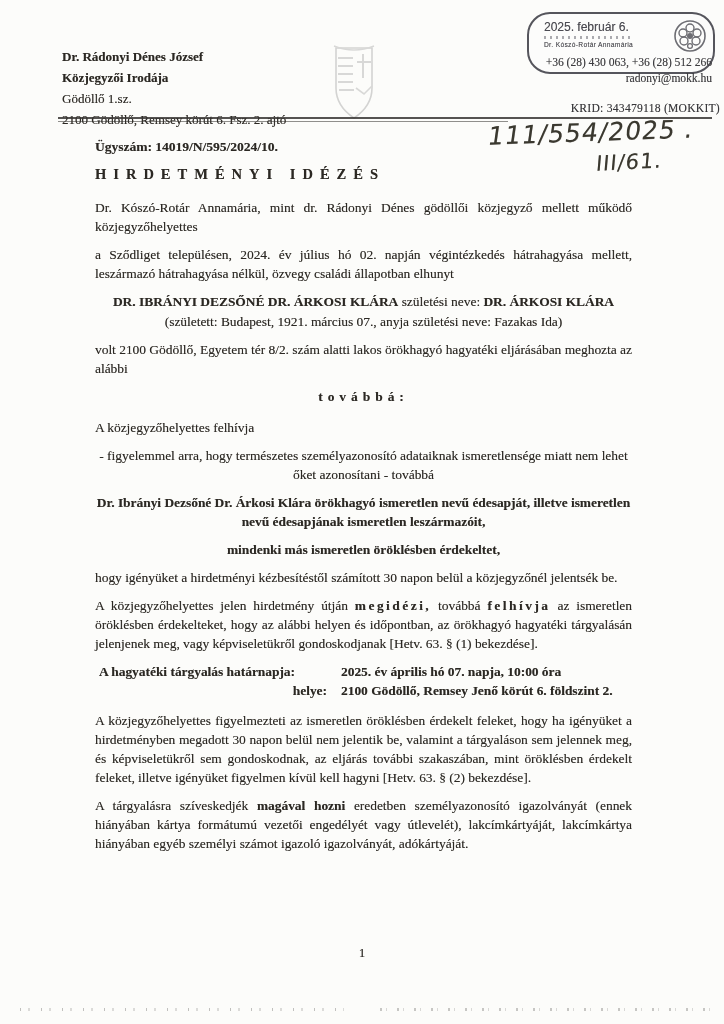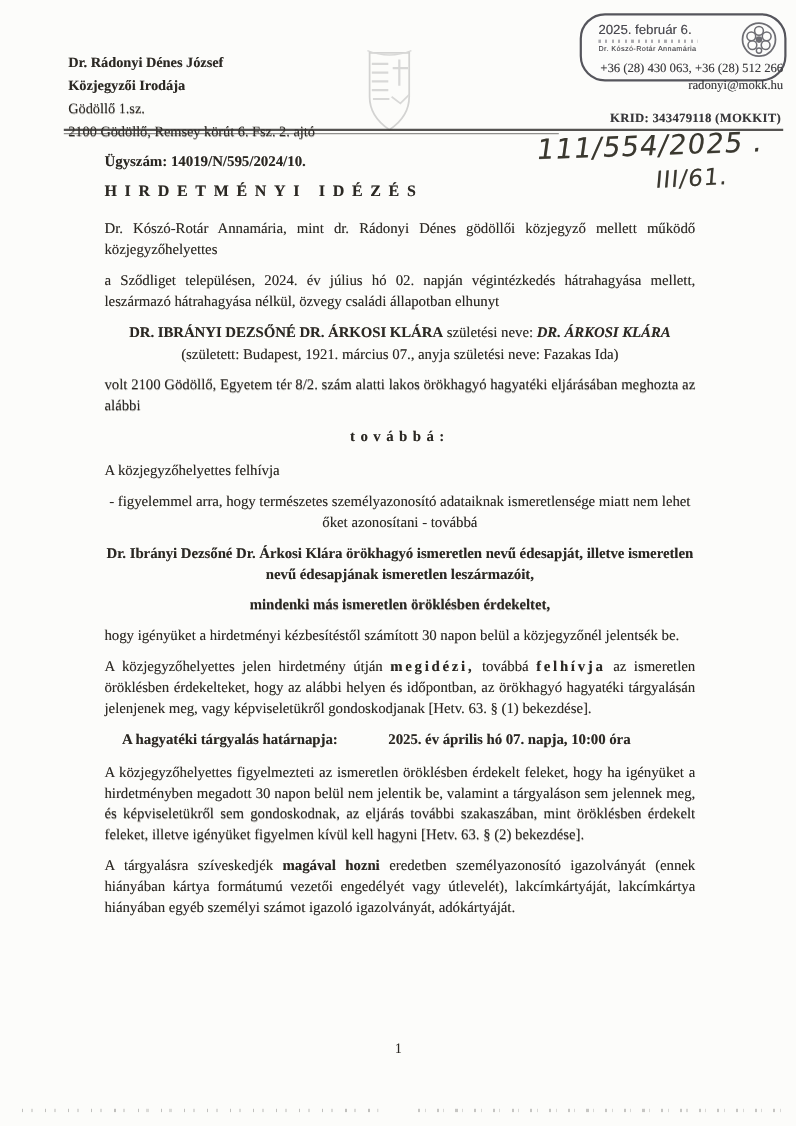--- a/index.html
+++ b/index.html
@@ -24,42 +24,42 @@
     border:2px solid #55555c; border-radius:23px; box-sizing:border-box;
     color:#4a4a52; background:rgba(255,255,255,.2);
   }
   .stamp-date { position:absolute; left:15px; top:6px; font-size:12px; font-family:"Liberation Sans",sans-serif; }
   .stamp-dots { position:absolute; left:15px; top:22px; width:90px; height:3px;
     background:repeating-linear-gradient(90deg, rgba(90,90,100,.5) 0 2px, transparent 2px 6px); }
   .stamp-sub { position:absolute; left:15px; top:27px; font-size:6.5px; letter-spacing:.4px; font-family:"Liberation Sans",sans-serif; }
   .seal { position:absolute; right:5px; top:4px; opacity:.85; }
   .phone { position:absolute; right:12px; top:56px;  font-size:11.5px; color:#3c3c40; }
   .email { position:absolute; right:12px; top:72px;  font-size:11.5px; color:#3c3c40; }
-  .krid  { position:absolute; right:14px; top:102px; font-size:11.5px; color:#37373b; letter-spacing:.3px;font-weight:bold; }
+  .krid  { position:absolute; right:4px; top:102px; font-size:11.5px; color:#37373b; letter-spacing:.3px; }
   .rule  { position:absolute; left:58px;  top:117px; width:654px; height:0;
            border-top:2.5px solid rgba(55,53,50,.85); }
   .rule2 { position:absolute; left:58px;  top:121px; width:450px; height:0;
            border-top:1px solid rgba(55,53,50,.55); }
   
   .hw1 { position:absolute; left:488px; top:118px; font-family:"DejaVu Sans",sans-serif;
          font-size:25px; color:#3a382f; transform:rotate(-2deg) skewX(-10deg); letter-spacing:1px; }
   .hw2 { position:absolute; left:596px; top:150px; font-family:"DejaVu Sans",sans-serif;
          font-size:21px; color:#3a382f; transform:rotate(-3deg) skewX(-8deg); letter-spacing:1px; }
   
   .case-number { position:absolute; left:95px; top:139px; font-size:13.5px; font-weight:bold; }
   .doc-title { position:absolute; left:95px; right:92px; top:166px; text-align:left;
                font-size:14.5px; font-weight:bold; letter-spacing:7px; }
   .content { position:absolute; left:95px; right:92px; top:198px; font-size:13.4px; line-height:19px; }
   .content p { margin:0 0 9px 0; }
   .just   { text-align:justify; }
   .center { text-align:center; }
   .tight  { margin-bottom:1px !important; }
   .gap-t  { margin-top:6px; }
   .vegzest { letter-spacing:5px; font-weight:bold; margin-top:4px !important; margin-bottom:12px !important; }
-  .hearing { font-weight:bold; margin:2px 0 11px 16px; }
+  .hearing { font-weight:bold; margin:2px 0 11px 4px; }
   .hearing-row { display:flex; }
   .hl { width:228px; flex:none; }
   .hl.r { text-align:right; }
   .hv { margin-left:14px; }
   .pagenum { position:absolute; left:0; right:0; top:945px; text-align:center; font-size:13px; }
   .noise, .noise2 { position:absolute; height:3px; opacity:.65; }
   .noise  { left:20px; right:380px; top:1008px;
     background:repeating-linear-gradient(90deg, rgba(70,68,64,.5) 0 1px, transparent 1px 8px, rgba(70,68,64,.28) 8px 10px, transparent 10px 21px); }
   .noise2 { left:380px; right:14px; top:1008px;
     background:repeating-linear-gradient(90deg, rgba(70,68,64,.45) 0 2px, transparent 2px 6px, rgba(70,68,64,.3) 6px 7px, transparent 7px 17px); }
@@ -114,36 +114,40 @@
 
   <div class="hw1">111/554/2025 .</div>
   <div class="hw2">III/61.</div>
 
   <div class="case-number">Ügyszám: 14019/N/595/2024/10.</div>
   <div class="doc-title">HIRDETMÉNYI IDÉZÉS</div>
 
   <main class="content">
     <p class="just"><span>Dr. Kószó-Rotár Annamária, mint dr. Rádonyi Dénes gödöllői közjegyző mellett működő közjegyzőhelyettes</span></p>
     <p class="just"><span>a Sződliget településen, 2024. év július hó 02. napján végintézkedés hátrahagyása mellett, leszármazó hátrahagyása nélkül, özvegy családi állapotban elhunyt</span></p>
-    <p class="center tight"><span style="font-weight: bold;">DR. IBRÁNYI DEZSŐNÉ DR. ÁRKOSI KLÁRA</span><span> születési neve: </span><span style="font-weight: bold; font-style: italic;">DR. ÁRKOSI KLÁRA</span></p>
+    <p class="center tight"><span style="font-weight: bold;">DR. IBRÁNYI DEZSŐNÉ DR. ÁRKOSI KLÁRA</span><span> születési neve: </span><span style="font-weight: bold;">DR. ÁRKOSI KLÁRA</span></p>
     <p class="center"><span>(született: Budapest, 1921. március 07., anyja születési neve: Fazakas Ida)</span></p>
     <p class="just"><span>volt 2100 Gödöllő, Egyetem tér 8/2. szám alatti lakos örökhagyó hagyatéki eljárásában meghozta az alábbi</span></p>
     <p class="center vegzest">továbbá:</p>
     <p><span>A közjegyzőhelyettes felhívja</span></p>
     <p class="center"><span>- figyelemmel arra, hogy természetes személyazonosító adataiknak ismeretlensége miatt nem lehet őket azonosítani - továbbá</span></p>
     <p class="center"><span style="font-weight: bold;">Dr. Ibrányi Dezsőné Dr. Árkosi Klára örökhagyó ismeretlen nevű édesapját, illetve ismeretlen nevű édesapjának ismeretlen leszármazóit,</span></p>
     <p class="center gap-t"><span style="font-weight: bold;">mindenki más ismeretlen öröklésben érdekeltet,</span></p>
     <p class="just"><span>hogy igényüket a hirdetményi kézbesítéstől számított 30 napon belül a közjegyzőnél jelentsék be.</span></p>
     <p class="just"><span>A közjegyzőhelyettes jelen hirdetmény útján </span><span style="font-weight: bold; letter-spacing: 2.5px;">megidézi,</span><span> továbbá </span><span style="font-weight: bold; letter-spacing: 2.5px;">felhívja</span><span> az ismeretlen öröklésben érdekelteket, hogy az alábbi helyen és időpontban, az örökhagyó hagyatéki tárgyalásán jelenjenek meg, vagy képviseletükről gondoskodjanak [Hetv. 63. § (1) bekezdése].</span></p>
 
     <div class="hearing">
       <div class="hearing-row">
         <span class="hl">A hagyatéki tárgyalás határnapja:</span>
         <span class="hv">2025. év április hó 07. napja, 10:00 óra</span>
       </div>
+      <div class="hearing-row">
+        <span class="hl r">helye:</span>
+        <span class="hv">2100 Gödöllő, Remsey Jenő körút 6. földszint 2.</span>
+      </div>
     </div>
 
     <p class="just"><span>A közjegyzőhelyettes figyelmezteti az ismeretlen öröklésben érdekelt feleket, hogy ha igényüket a hirdetményben megadott 30 napon belül nem jelentik be, valamint a tárgyaláson sem jelennek meg, és képviseletükről sem gondoskodnak, az eljárás további szakaszában, mint öröklésben érdekelt feleket, illetve igényüket figyelmen kívül kell hagyni [Hetv. 63. § (2) bekezdése].</span></p>
     <p class="just"><span>A tárgyalásra szíveskedjék </span><span style="font-weight: bold;">magával hozni</span><span> eredetben személyazonosító igazolványát (ennek hiányában kártya formátumú vezetői engedélyét vagy útlevelét), lakcímkártyáját, lakcímkártya hiányában egyéb személyi számot igazoló igazolványát, adókártyáját.</span></p>
   </main>
 
   <div class="pagenum">1</div>
   <div class="noise"></div>
   <div class="noise2"></div>
 </div>

